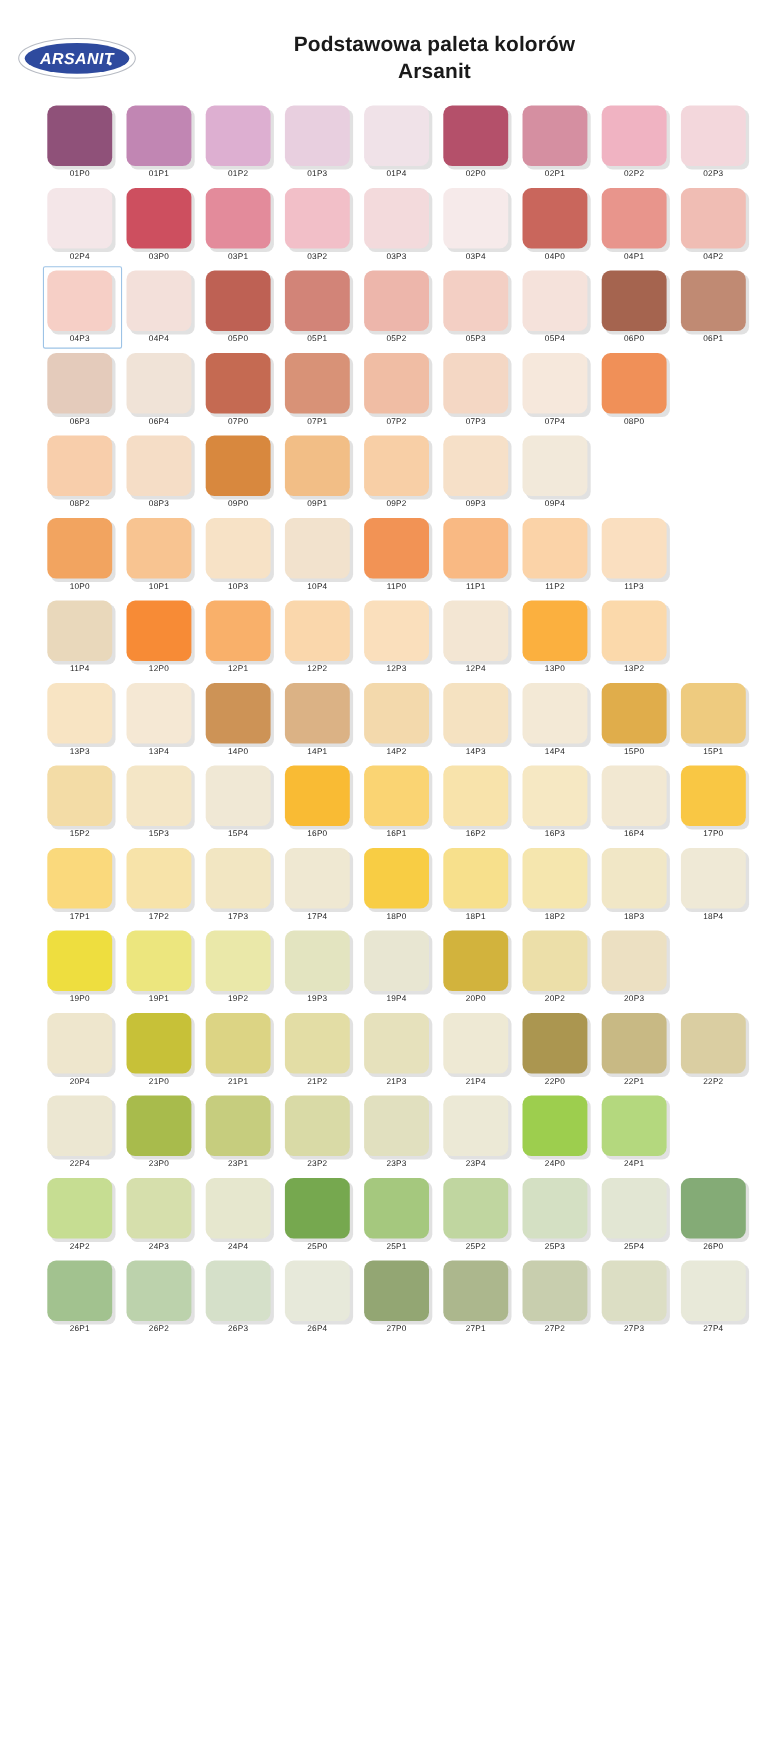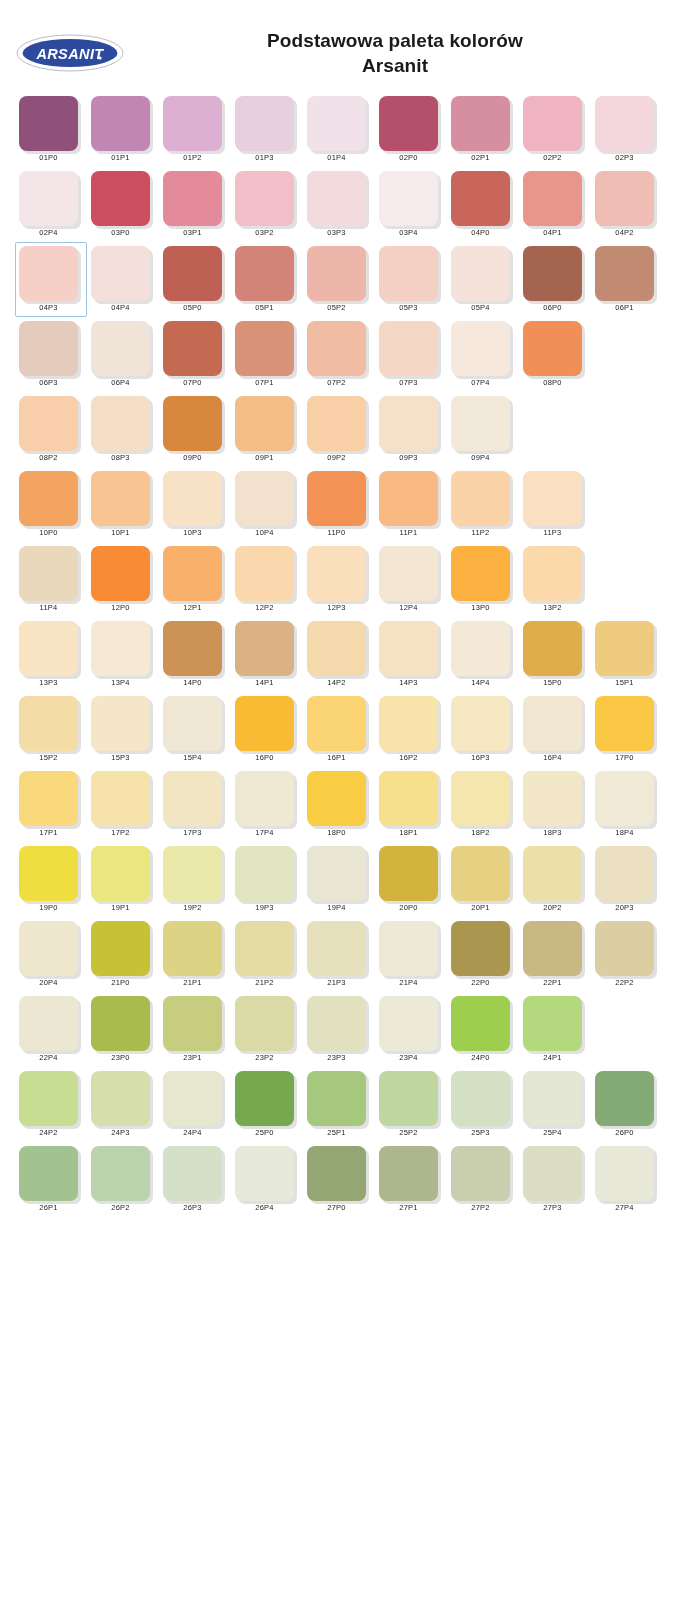--- a/index.html
+++ b/index.html
@@ -46,21 +46,21 @@
     font-size: 19px;
     font-weight: bold;
     color: #1a1a1a;
     line-height: 1.33;
     letter-spacing: 0.1px;
   }
 
   
   #palette {
     width: 690px;
-    padding-left: 15px;
+    padding-left: 39px;
     box-sizing: border-box;
   }
   .swatch-row {
     display: flex;
     height: 75px;
   }
   .swatch-cell {
     width: 72px;
     flex: 0 0 72px;
     height: 75px;
@@ -694,26 +694,20 @@
         <div class="chip-label">19P4</div>
       </div>
       <div class="swatch-cell">
         <div class="chip-shadow">
           <div class="chip" style="background: rgb(210, 179, 61);"></div>
         </div>
         <div class="chip-label">20P0</div>
       </div>
       <div class="swatch-cell">
         <div class="chip-shadow">
-          <div class="chip" style="background: rgb(230, 209, 131);"></div>
-        </div>
-        <div class="chip-label">20P1</div>
-      </div>
-      <div class="swatch-cell">
-        <div class="chip-shadow">
           <div class="chip" style="background: rgb(236, 223, 169);"></div>
         </div>
         <div class="chip-label">20P2</div>
       </div>
       <div class="swatch-cell">
         <div class="chip-shadow">
           <div class="chip" style="background: rgb(236, 224, 194);"></div>
         </div>
         <div class="chip-label">20P3</div>
       </div>

